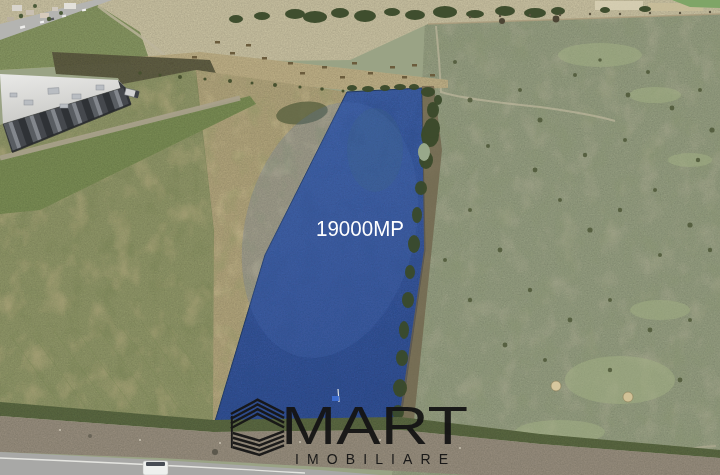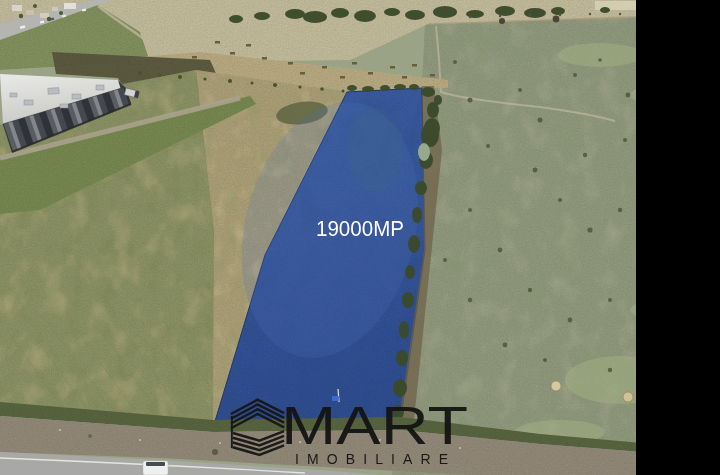--- a/index.html
+++ b/index.html
@@ -1,16 +1,16 @@
 <!DOCTYPE html>
 <html><head>
 <meta charset="utf-8">
 <style>
   html,body{margin:0;padding:0;background:#000;}
-  .stage{position:relative;width:636px;height:475px;overflow:hidden;font-family:"Liberation Sans",sans-serif;}
+  .stage{position:relative;width:720px;height:475px;overflow:hidden;font-family:"Liberation Sans",sans-serif;}
   .stage svg{display:block;}
   text{font-family:"Liberation Sans",sans-serif;}
 </style>
 </head>
 <body>
 
 <div class="stage">
 <svg width="720" height="475" viewBox="0 0 720 475" xmlns="http://www.w3.org/2000/svg">
   <defs>
     <filter id="grain" x="-2%" y="-2%" width="104%" height="104%">

